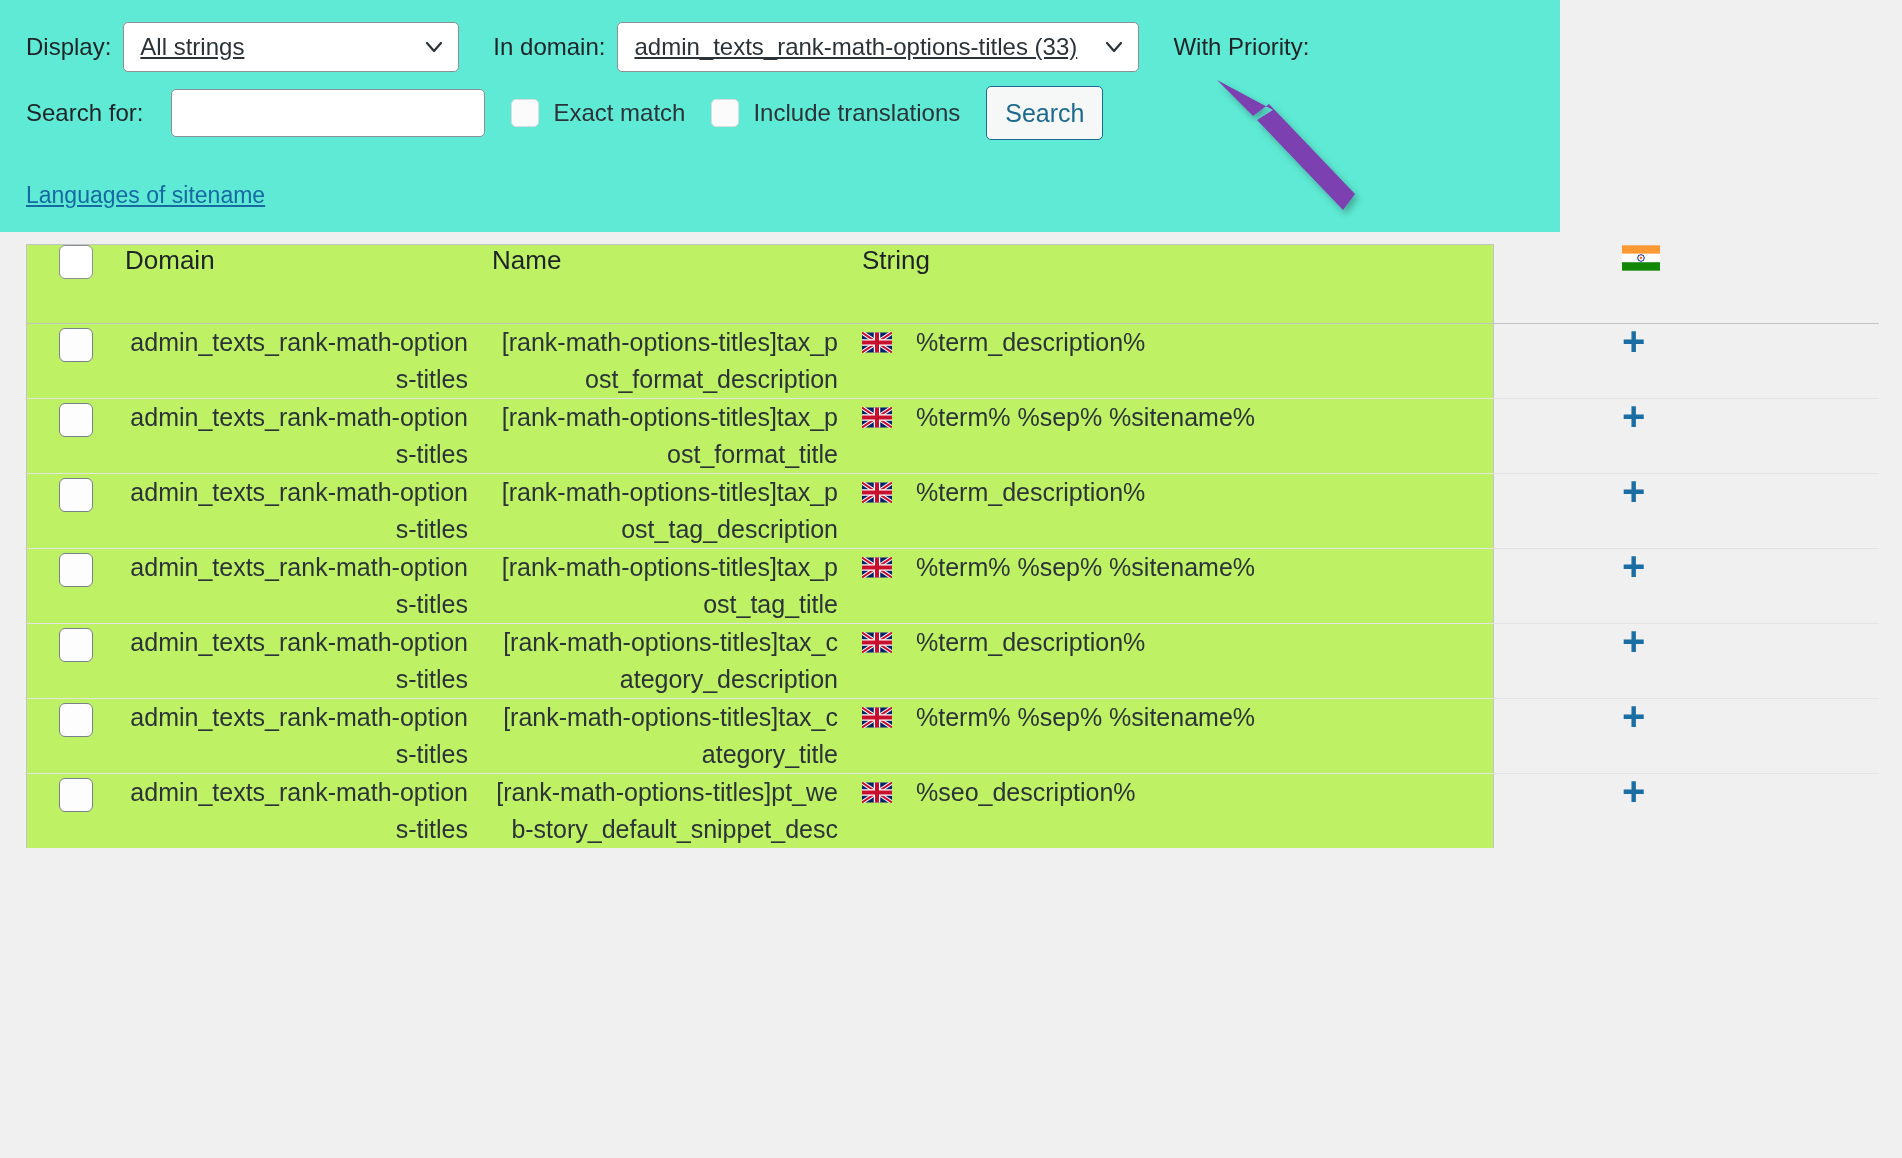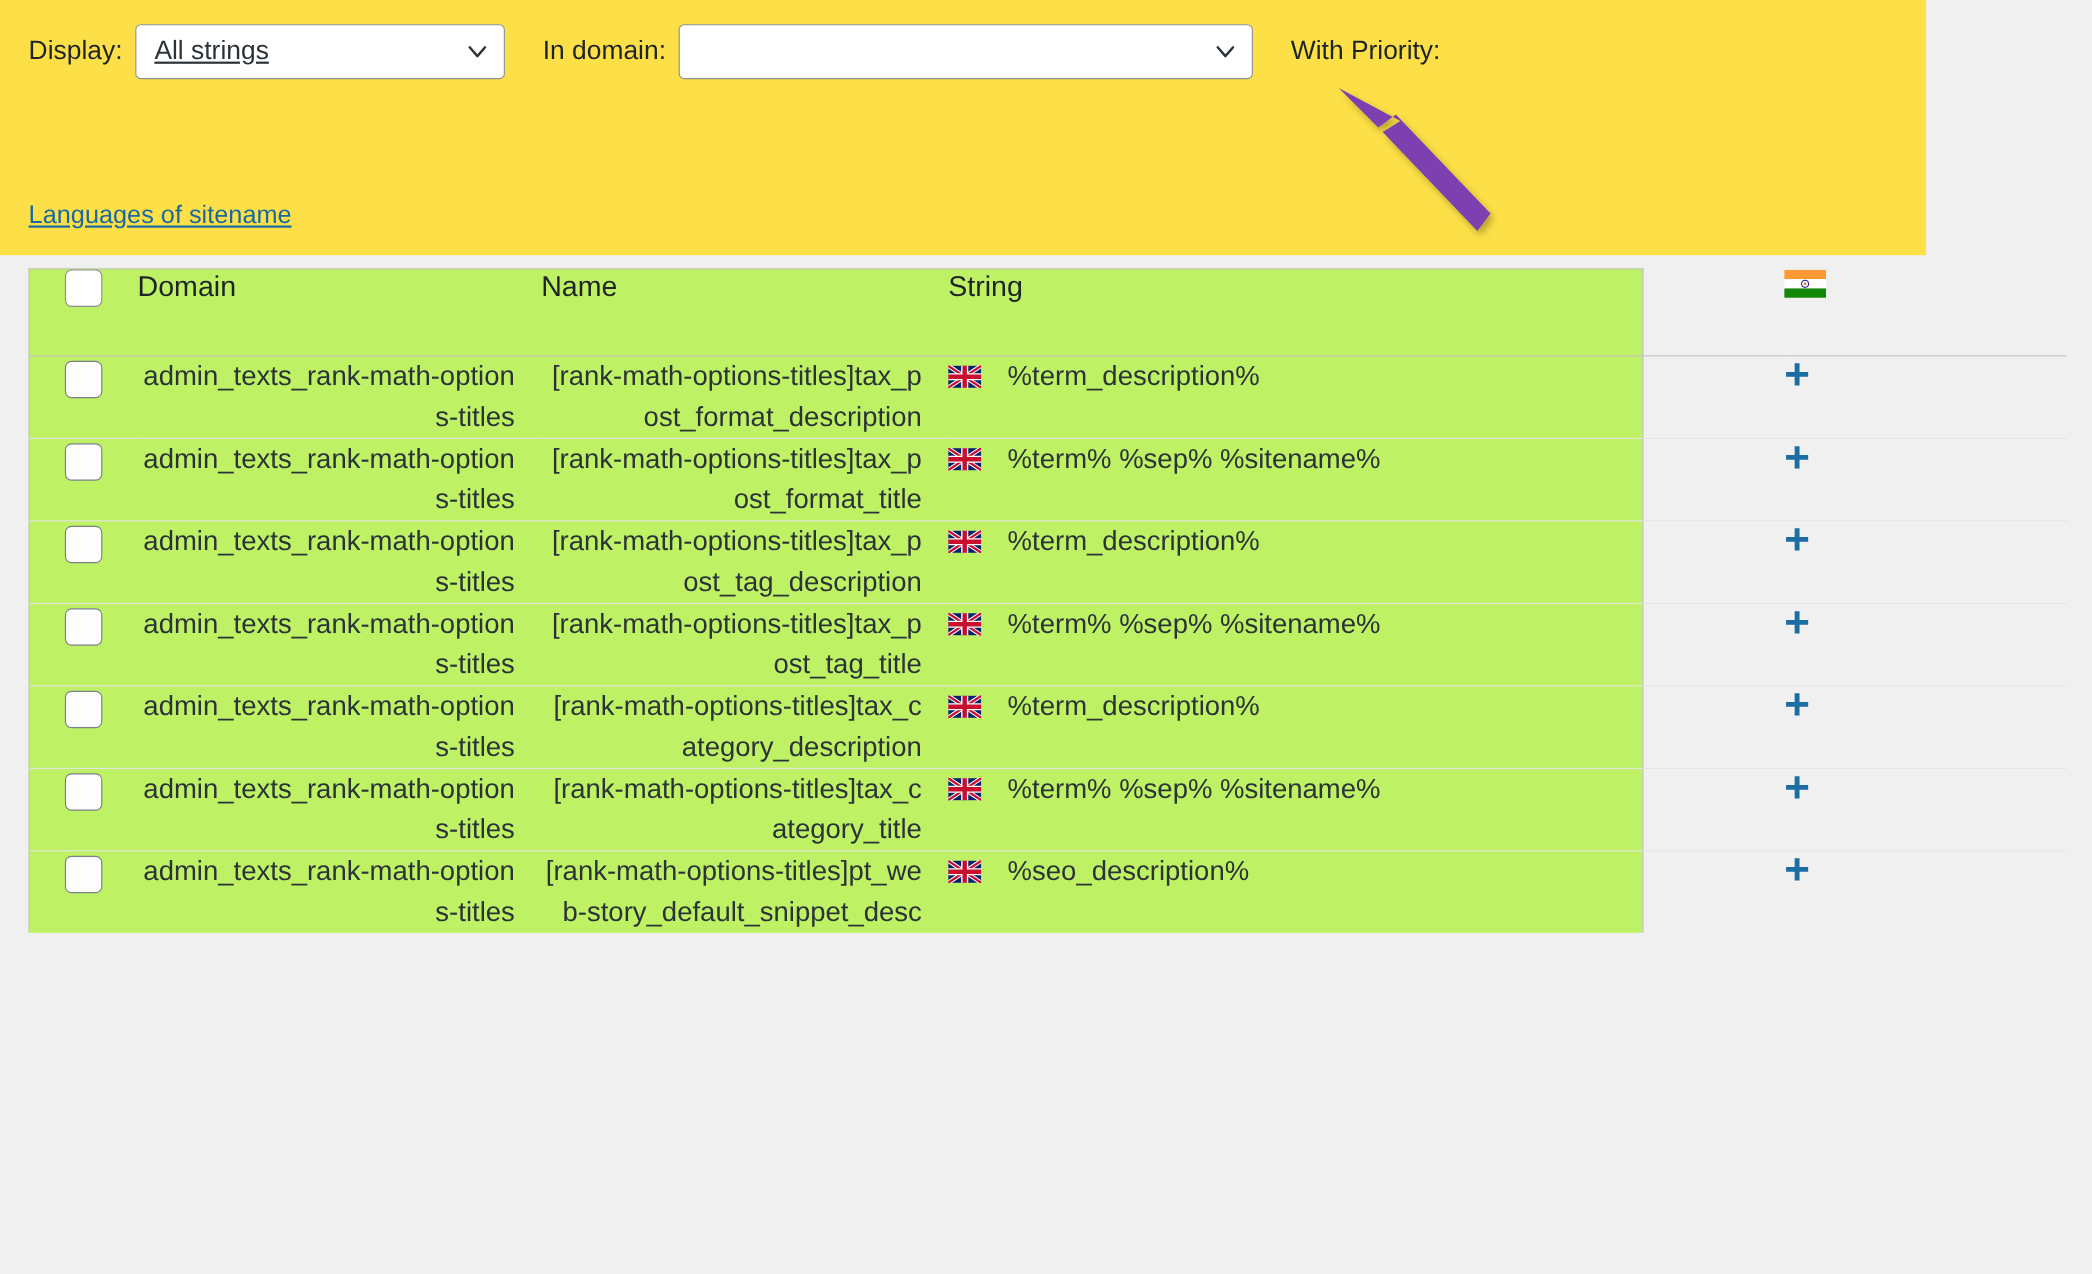--- a/index.html
+++ b/index.html
@@ -14,22 +14,22 @@
     position: relative;
     width: 1902px; height: 1158px;
     background: #f0f0f1;
     overflow: hidden;
   }
 
   
   .filter-bar {
     position: absolute;
     left: 0; top: 0;
-    width: 1751px; height: 232px;
-    background: #fde047;
+    width: 1560px; height: 232px;
+    background: #5eead4;
   }
   .row-1 {
     position: absolute;
     left: 26px; top: 22px;
     display: flex; align-items: center;
   }
   .row-2 {
     position: absolute;
     left: 26px; top: 86px;
     display: flex; align-items: center;
@@ -260,31 +260,49 @@
         <span class="chev">
           <svg viewBox="0 0 20 20" width="20" height="20" aria-hidden="true">
             <path d="M3 6 L10 14 L17 6" fill="none" stroke="#2c3338" stroke-width="2.2" stroke-linecap="round" stroke-linejoin="round"></path>
           </svg>
         </span>
       </div>
 
       <span class="lbl gap-lbl">In domain:</span>
 
       <div class="select-box" id="domain-select">
+        <span>admin_texts_rank-math-options-titles (33)</span>
         <span class="chev">
           <svg viewBox="0 0 20 20" width="20" height="20" aria-hidden="true">
             <path d="M3 6 L10 14 L17 6" fill="none" stroke="#2c3338" stroke-width="2.2" stroke-linecap="round" stroke-linejoin="round"></path>
           </svg>
         </span>
       </div>
 
       <span class="lbl gap-lbl">With Priority:</span>
 
     </div>
 
+    <div class="row-2">
+      <span class="lbl">Search for:</span>
+
+      <input class="text-input" type="text" value="" placeholder="" style="">
+
+      <label class="cb-wrap">
+        <input class="cb" type="checkbox" style="">
+        <span class="cb-lbl">Exact match</span>
+      </label>
+
+      <label class="cb-wrap">
+        <input class="cb" type="checkbox" style="">
+        <span class="cb-lbl">Include translations</span>
+      </label>
+
+      <button class="search-btn">Search</button>
+    </div>
 
     <a class="link-domains">Languages of sitename</a>
   </div>
 
   <div class="table-wrap">
     <table class="strings">
       <colgroup>
         <col class="c-cb">
           <col class="c-dom">
           <col class="c-name">

